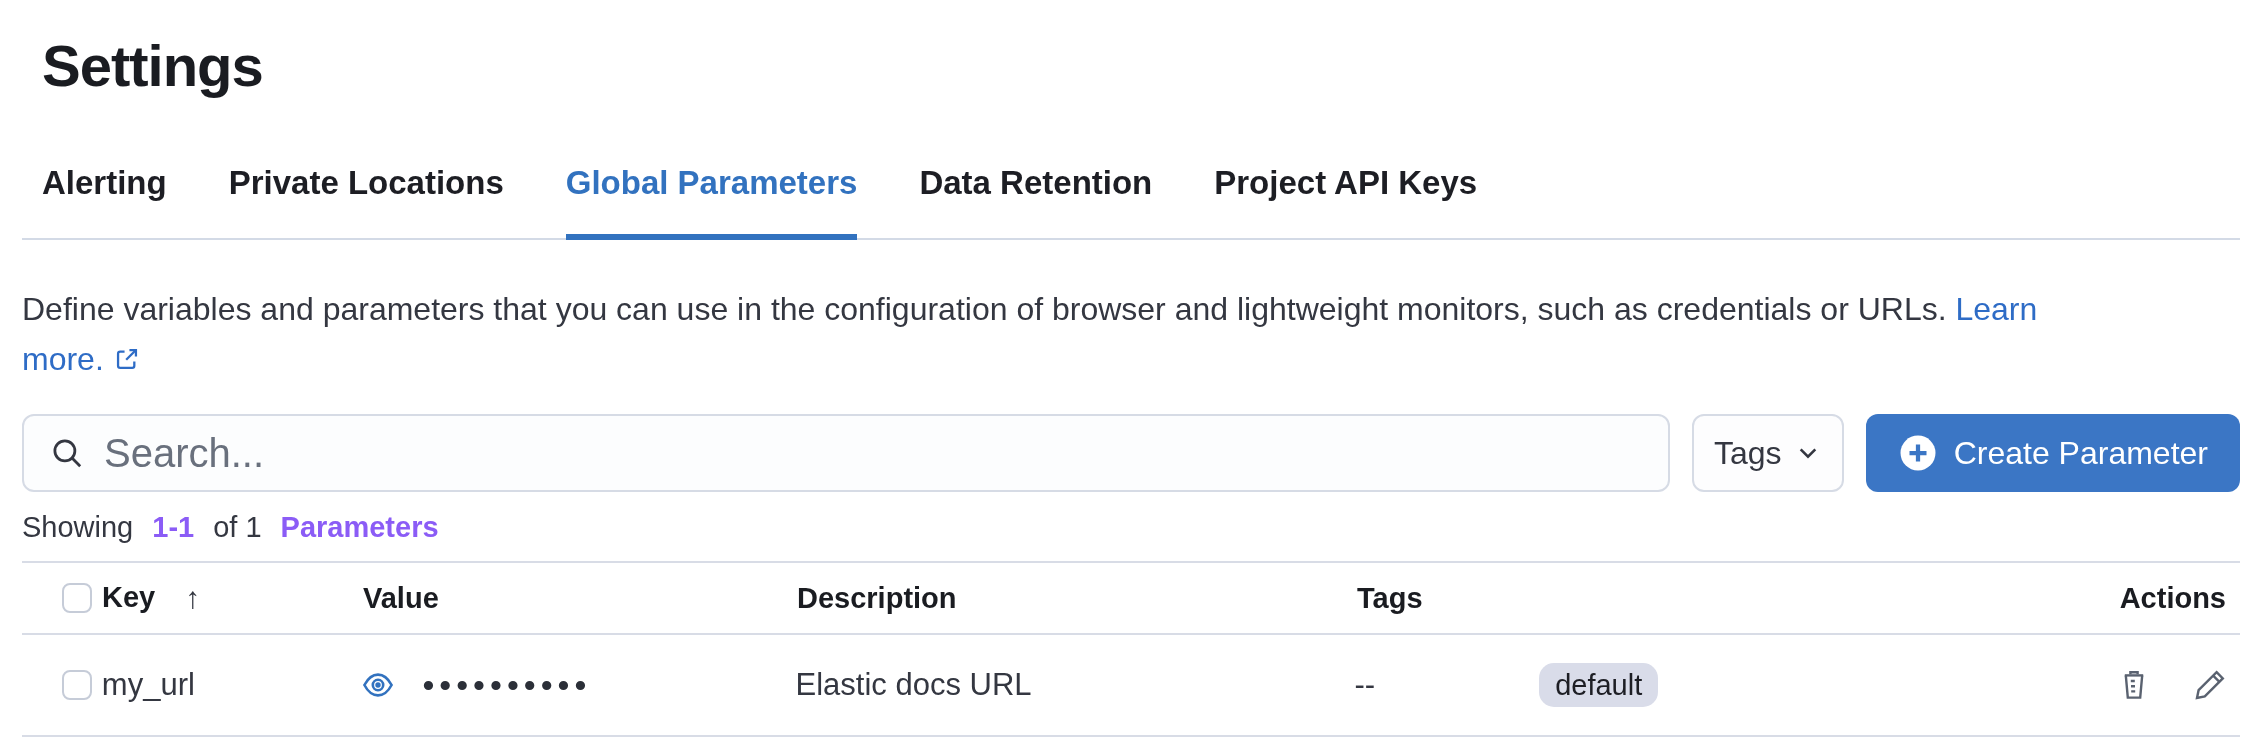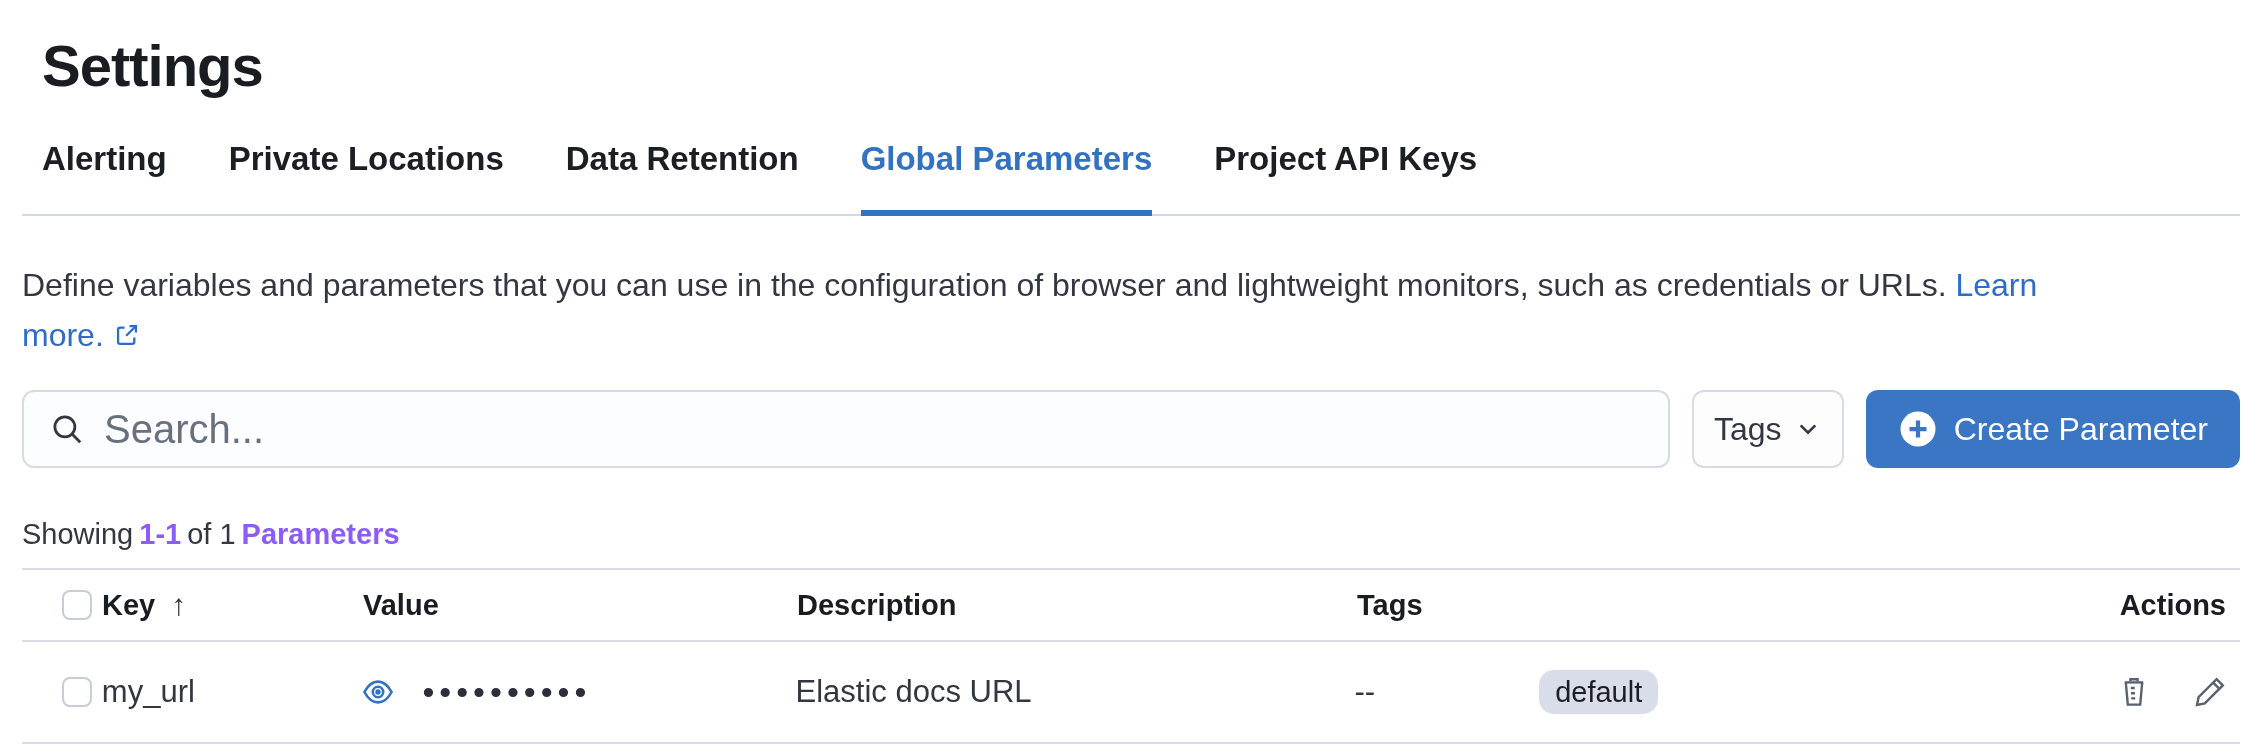--- a/index.html
+++ b/index.html
@@ -4,21 +4,21 @@
 <style>
   * { margin:0; padding:0; box-sizing:border-box; }
   html,body { width:2262px; height:754px; background:#ffffff; overflow:hidden;
     font-family:"Liberation Sans", sans-serif; color:#343741; }
 
   
   .page-title { margin:26px 0 0 42px; font-size:58px; line-height:80px; font-weight:700;
     color:#1a1c21; letter-spacing:-1px; }
 
   
-  .tabs { margin:32px 22px 0 22px; padding-left:20px; display:flex; gap:62px;
+  .tabs { margin:56px 22px 0 22px; padding-left:20px; display:flex; gap:62px;
     border-bottom:2px solid #d3dae6; }
   .tab { font-size:33px; line-height:42px; font-weight:700; color:#1d1e24;
     padding-bottom:30px; border-bottom:6px solid transparent; margin-bottom:-2px;
     cursor:pointer; white-space:nowrap; }
   .tab.active { color:#3272bf; border-bottom-color:#3272bf; }
 
   
   .desc { margin:44px 22px 0 22px; font-size:32px; line-height:50px; color:#343741; }
   .desc .line { white-space:nowrap; }
   .desc a { color:#2e6cc6; text-decoration:none; }
@@ -32,31 +32,31 @@
     font-family:"Liberation Sans", sans-serif; font-size:40px; color:#343741; }
   .searchbox input::placeholder { color:#69707d; }
   .btn-tags { width:152px; display:flex; align-items:center; justify-content:center; gap:14px;
     background:#fdfdfe; border:2px solid #d6dbe5; border-radius:12px; cursor:pointer;
     font-size:32px; font-weight:500; color:#343741; }
   .btn-create { display:flex; align-items:center; gap:16px; padding:0 32px;
     background:#3b76c5; border:none; border-radius:12px; cursor:pointer;
     font-family:"Liberation Sans", sans-serif; font-size:32px; font-weight:500; color:#ffffff; }
 
   
-  .summary { margin:48px 22px 0 22px; font-size:29px; line-height:36px; color:#343741;
-    display:flex; gap:6px; }
+  .summary { margin:17px 22px 0 22px; font-size:29px; line-height:36px; color:#343741;
+    display:flex; gap:19px; }
   .summary .b { font-weight:700; color:#8b5cf6; }
 
   
   .table { margin:16px 22px 0 22px; border-top:2px solid #d8dce6; }
   .trow { display:flex; align-items:center; border-bottom:2px solid #d8dce6; }
   .thead { height:72px; font-size:29px; font-weight:700; color:#1a1c21; }
   .tbody { height:102px; font-size:31px; color:#343741; }
   .col-check { width:70px; display:flex; justify-content:flex-end; }
-  .col-key { width:255px; padding-left:10px; display:flex; align-items:center; gap:16px; }
+  .col-key { width:255px; padding-left:10px; display:flex; align-items:flex-start; gap:30px; }
   .col-value { width:440px; padding-left:16px; display:flex; align-items:center; gap:28px; }
   .col-desc { width:560px; padding-left:10px; }
   .col-tags { width:185px; padding-left:10px; }
   .col-ns { width:590px; padding-left:10px; }
   .col-actions { flex:1; display:flex; justify-content:flex-end; align-items:center;
     gap:44px; padding-right:14px; }
   .sort-arrow { font-size:30px; font-weight:400; color:#343741; }
   .checkbox { width:30px; height:30px; border:2px solid #c6ccd8; border-radius:8px;
     background:#ffffff; cursor:pointer; }
   .masked { font-size:34px; letter-spacing:5px; color:#2b2f38; }
@@ -66,22 +66,22 @@
   svg { display:block; }
 </style>
 </head>
 <body>
 
 <h1 class="page-title">Settings</h1>
 
 <div class="tabs">
   <div class="tab">Alerting</div>
   <div class="tab">Private Locations</div>
+  <div class="tab active">Global Parameters</div>
   <div class="tab">Data Retention</div>
-  <div class="tab active">Global Parameters</div>
   <div class="tab">Project API Keys</div>
 </div>
 
 <div class="desc">
   <div class="line">
     <span>Define variables and parameters that you can use in the configuration of browser and lightweight monitors, such as credentials or URLs.</span>
     <a href="#">Learn</a>
   </div>
   <div class="line">
     <a href="#">more.</a><span class="ext-icon"><svg viewBox="0 0 16 16" width="26" height="26" fill="none" stroke="#2e6cc6" stroke-width="1.4">

